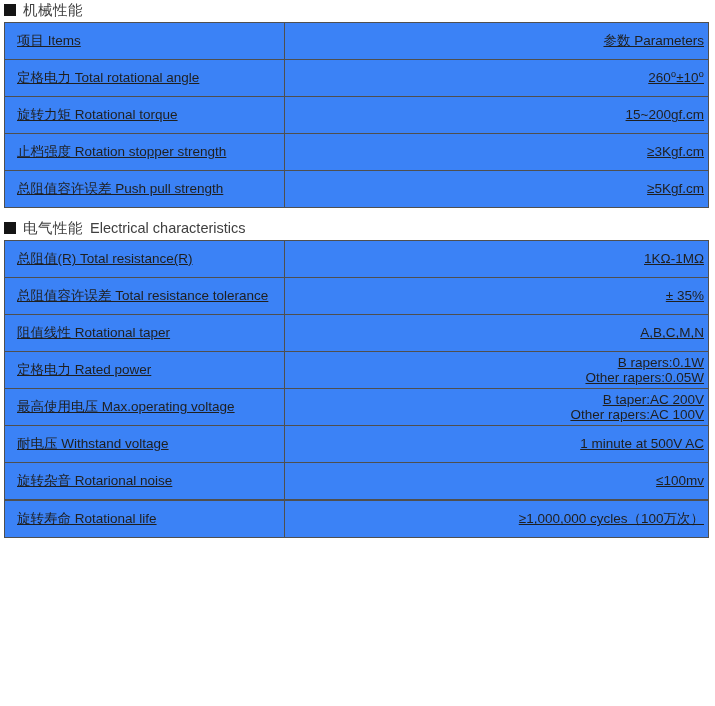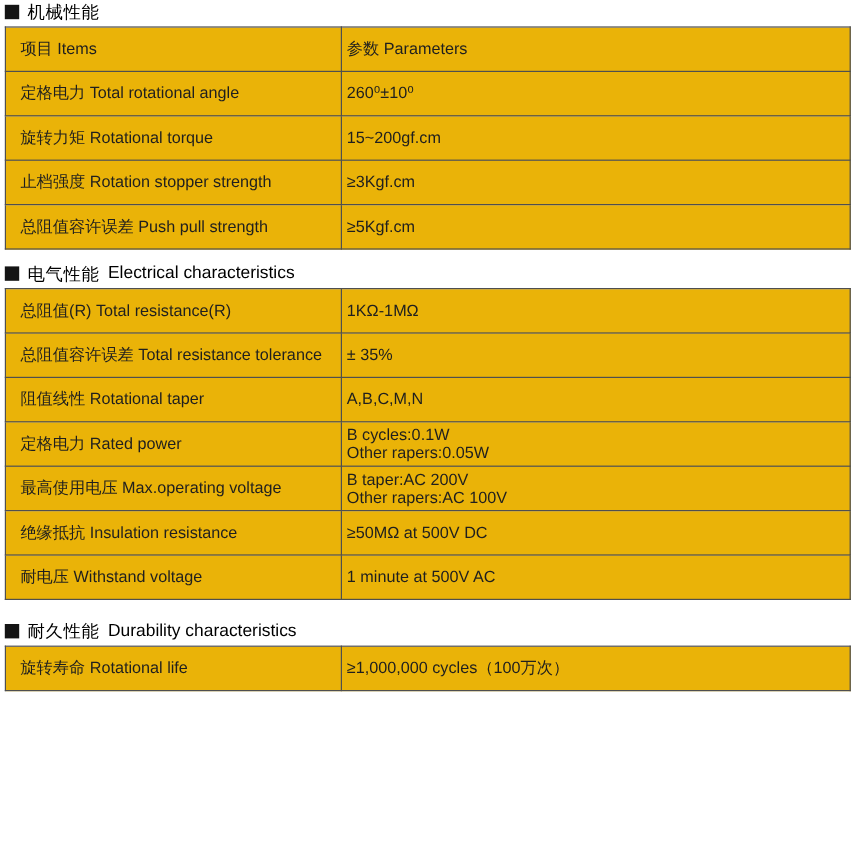--- a/index.html
+++ b/index.html
@@ -12,54 +12,55 @@
   }
   .wrap { padding: 2px 3px 0 4px; }
 
   .sec-title {
     display: flex;
     align-items: center;
     gap: 7px;
     height: 16px;
     margin: 0 0 4px 0;
     font-size: 14.5px;
-    color: #000000;
+    color: #404040;
   }
   .sec-title .sq {
     width: 12px; height: 12px;
     background: #141414;
     flex: 0 0 auto;
   }
   .sec-title .zh { letter-spacing: 0.5px; }
 
   table.spec {
     border-collapse: collapse;
     width: 705px;
     table-layout: fixed;
   }
   table.spec.after-gap-sm { margin-bottom: 12px; }
-  table.spec.after-gap-lg { margin-bottom: 18px; }
+  table.spec.after-gap-lg { }
 
   .spec th, .spec td {
     border: 1px solid #4f4f4f;
     height: 37px;
     padding: 0;
     font-weight: 400;
     font-size: 13.5px;
     vertical-align: middle;
-    background: #eab308;
+    background: #3b82f6;
+    text-decoration: underline;
   }
   .spec .c1 {
     width: 280px;
     text-align: left;
     padding-left: 12px;
     padding-right: 6px;
   }
   .spec .c2 {
-    text-align: left;
+    text-align: right;
     white-space: pre-line;
     line-height: 15.5px;
     padding: 2px 4px;
   }
 </style>
 </head>
 <body>
 
 <div class="wrap">
 
@@ -108,44 +109,39 @@
     <tr>
       <td class="c1">总阻值容许误差 Total resistance tolerance</td>
       <td class="c2">± 35%</td>
     </tr>
     <tr>
       <td class="c1">阻值线性 Rotational taper</td>
       <td class="c2">A,B,C,M,N</td>
     </tr>
     <tr>
       <td class="c1">定格电力 Rated power</td>
-      <td class="c2">B cycles:0.1W
+      <td class="c2">B rapers:0.1W
 Other rapers:0.05W</td>
     </tr>
     <tr>
       <td class="c1">最高使用电压 Max.operating voltage</td>
       <td class="c2">B taper:AC 200V
 Other rapers:AC 100V</td>
     </tr>
     <tr>
-      <td class="c1">绝缘抵抗 Insulation resistance</td>
-      <td class="c2">≥50MΩ at 500V DC</td>
+      <td class="c1">耐电压 Withstand voltage</td>
+      <td class="c2">1 minute at 500V AC</td>
     </tr>
     <tr>
-      <td class="c1">耐电压 Withstand voltage</td>
-      <td class="c2">1 minute at 500V AC</td>
+      <td class="c1">旋转杂音 Rotarional noise</td>
+      <td class="c2">≤100mv</td>
     </tr>
   </tbody>
     </table>
 
-  <div class="sec-title">
-    <span class="sq"></span>
-    <span class="zh">耐久性能</span>
-    <span class="en">Durability characteristics</span>
-  </div>
 
   <table class="spec">
     <tbody>
         <tr>
       <td class="c1">旋转寿命 Rotational life</td>
       <td class="c2">≥1,000,000 cycles（100万次）</td>
     </tr>
   </tbody>
     </table>
 

